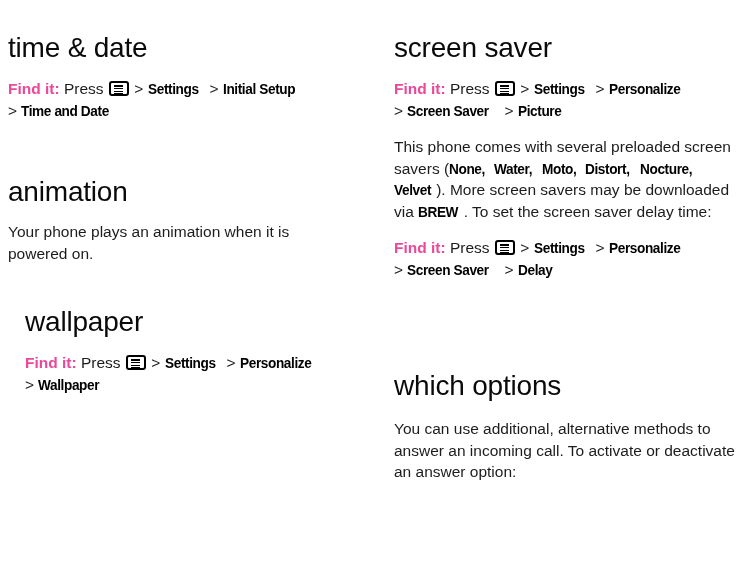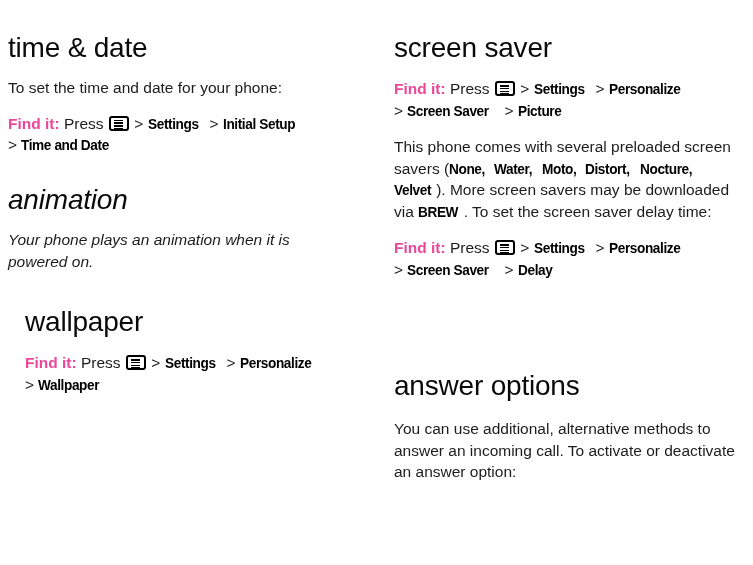--- a/index.html
+++ b/index.html
@@ -126,35 +126,34 @@
 </style>
 </head>
 <body>
 
 <div class="page">
 
   <div class="column col-left">
 
     <div style="position:absolute;top:0;left:0;width:336px;">
       <h1 class="section-title">time &amp; date</h1>
-      <p class="body-text" style="margin-top:13px;">To set the time and date for your phone:</p>
       <p class="body-text" style="margin-top:14px;">
         <span class="findit-lead">Find it:</span>
         <span>Press</span>
         <span class="menu-key"><i></i><i></i><i></i><i></i></span>
         <span class="chev">&gt;</span>
         <span class="term">Settings</span>
         <span class="chev">&gt;</span>
         <span class="term">Initial Setup</span><br>
         <span class="chev">&gt;</span>
         <span class="term">Time and Date</span>
       </p>
     </div>
 
-    <div style="position:absolute;top:152px;left:0;width:336px;font-style:italic;">
+    <div style="position:absolute;top:144px;left:0;width:336px;">
       <h1 class="section-title">animation</h1>
       <p class="body-text" style="margin-top:13px;">Your phone plays an animation when it is powered on.</p>
     </div>
 
     <div style="position:absolute;top:274px;left:17px;width:336px;">
       <h1 class="section-title">wallpaper</h1>
       <p class="body-text" style="margin-top:14px;">
         <span class="findit-lead">Find it:</span>
         <span>Press</span>
         <span class="menu-key"><i></i><i></i><i></i><i></i></span>
@@ -203,21 +202,21 @@
         <span class="chev">&gt;</span>
         <span class="term">Personalize</span><br>
         <span class="chev">&gt;</span>
         <span class="term">Screen Saver</span>
         <span class="chev">&gt;</span>
         <span class="term">Delay</span>
       </p>
     </div>
 
     <div style="position:absolute;top:338px;left:0;width:352px;">
-      <h1 class="section-title">answer options</h1>
+      <h1 class="section-title">which options</h1>
       <p class="body-text" style="margin-top:16px;">You can use additional, alternative methods to answer an incoming call. To activate or deactivate an answer option:</p>
     </div>
 
   </div>
 
   <div class="footer">
     <span class="page-number">36</span>
     <span class="footer-chapter">customize</span>
   </div>
 

